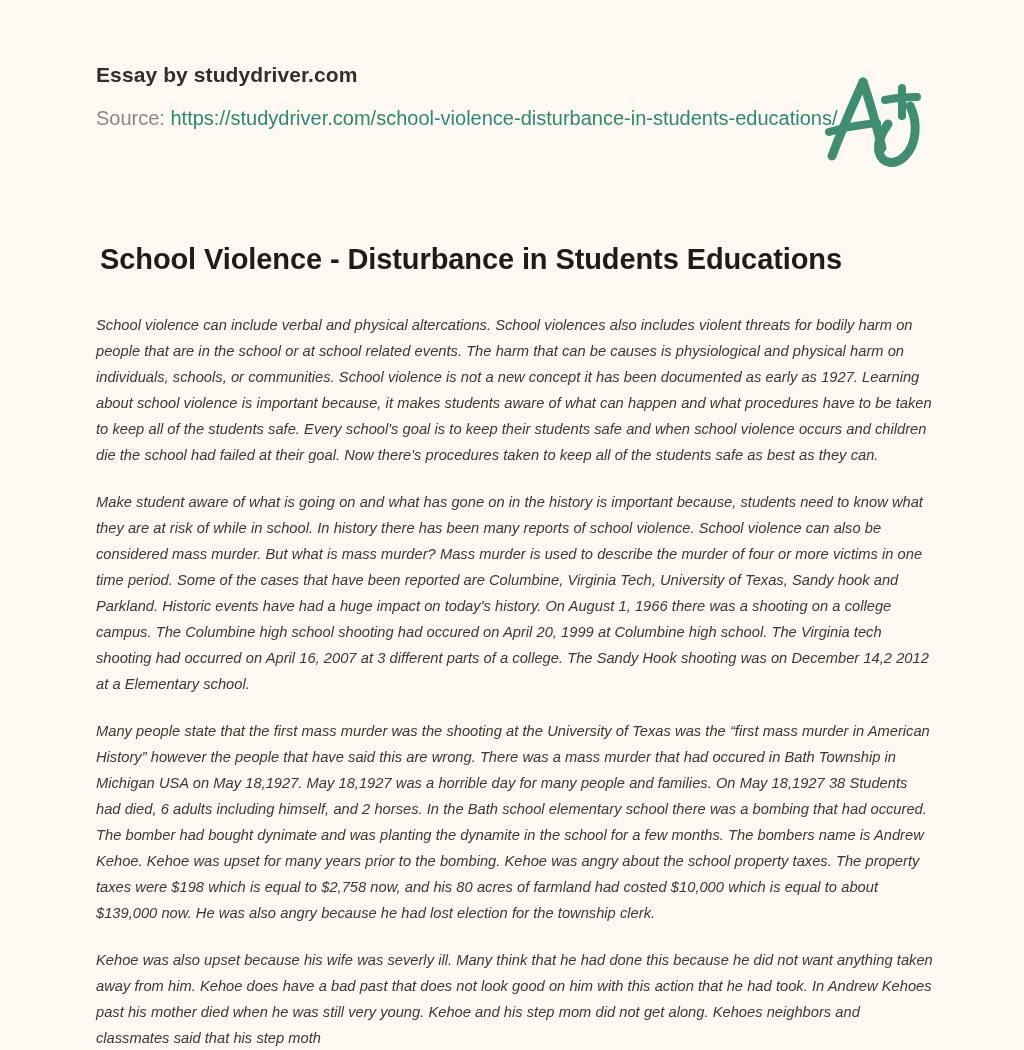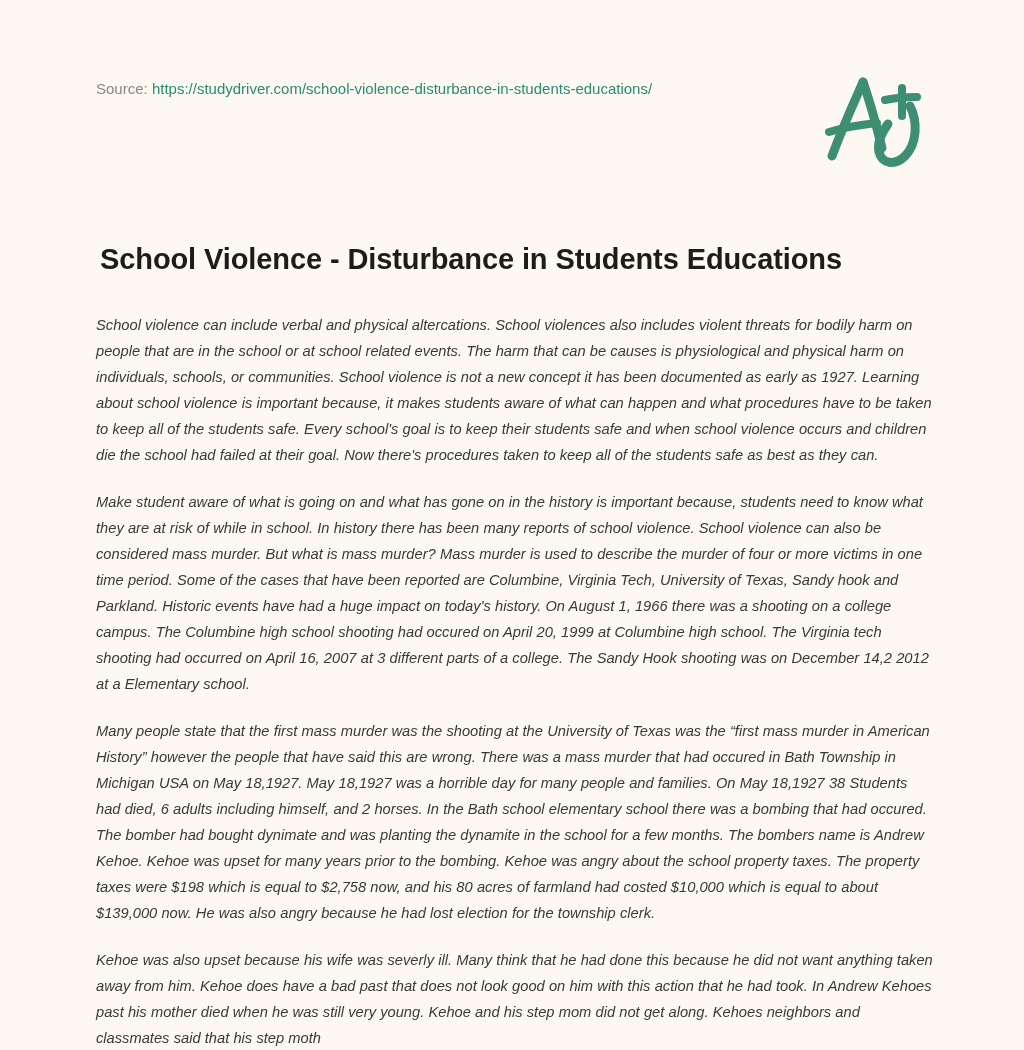--- a/index.html
+++ b/index.html
@@ -36,21 +36,21 @@
     font-weight: bold;
     color: #302F2D;
     letter-spacing: 0.1px;
     line-height: 1.25;
     margin: 0;
     padding: 0;
   }
 
   .source-row {
     margin-top: 17px;
-    font-size: 15px;
+    font-size: 20px;
     line-height: 1.3;
     white-space: nowrap;
   }
 
   .source-label {
     color: #8B8881;
   }
 
   .source-link {
     color: #2B8A72;
@@ -105,20 +105,21 @@
   .article-body p:last-child {
     margin-bottom: 16px;
   }
 </style>
 </head>
 <body>
 
 <div class="page">
 
   <div class="header">
+    <div class="byline">Essay by studydriver.com</div>
     <div class="source-row">
       <span class="source-label">Source:</span>
       <a class="source-link" href="#">https://studydriver.com/school-violence-disturbance-in-students-educations/</a>
     </div>
   </div>
 
   <div class="logo">
     <svg viewBox="0 0 140 128" xmlns="http://www.w3.org/2000/svg">
       <g fill="none" stroke="#3D8E72" stroke-linecap="round" stroke-linejoin="round">
 

